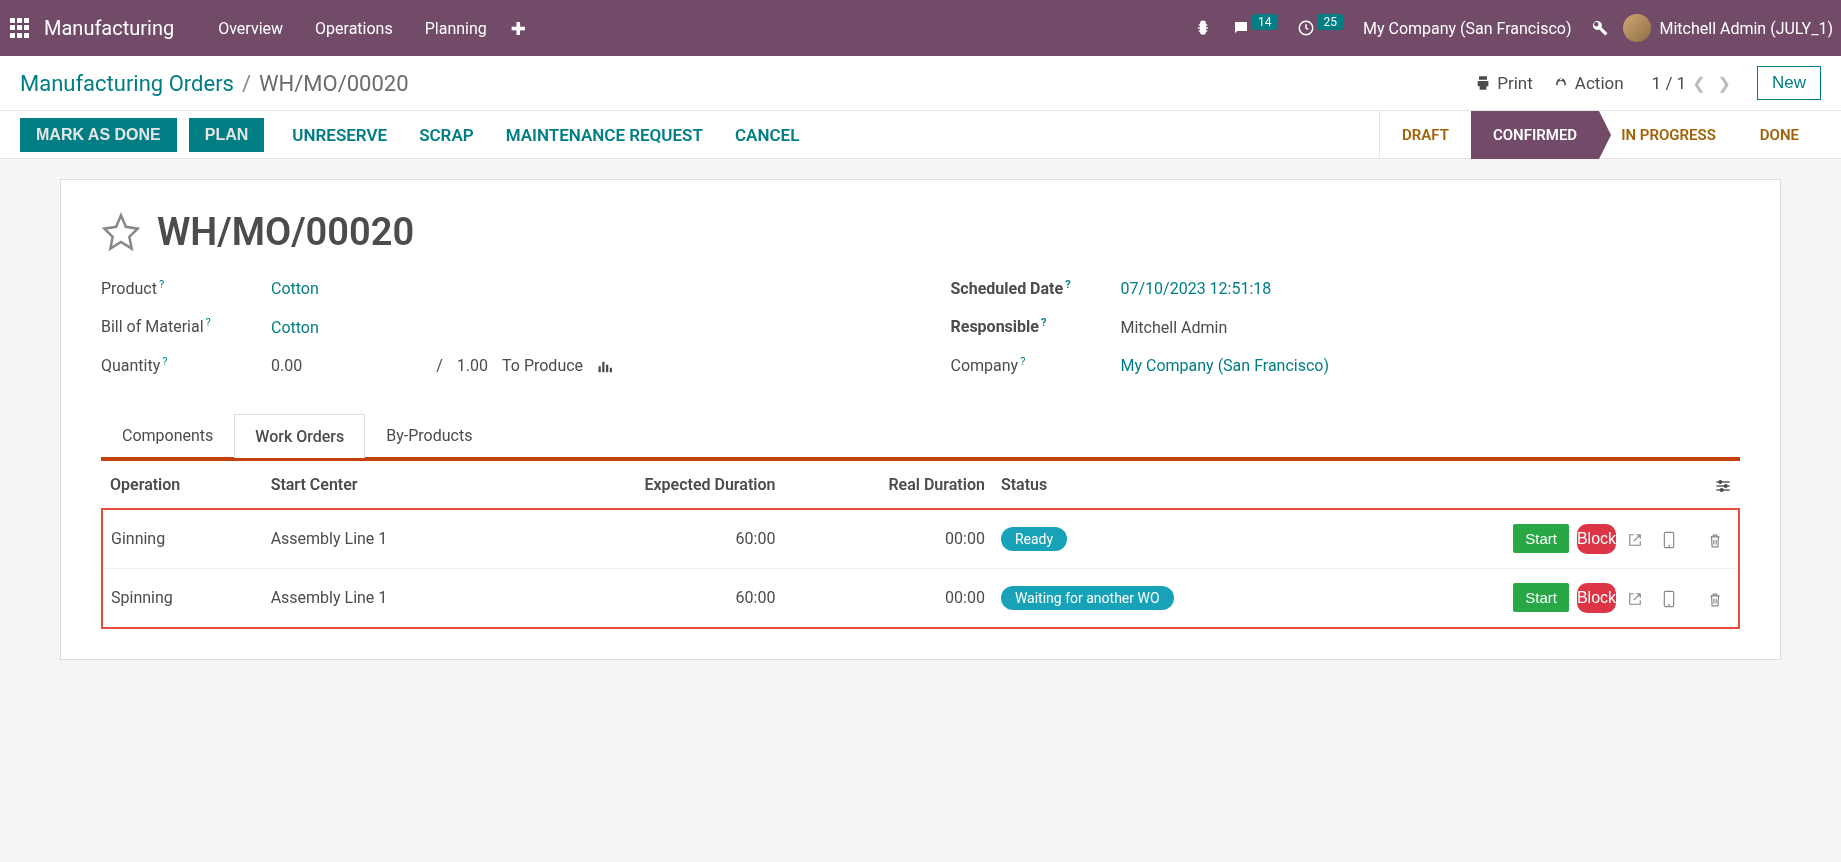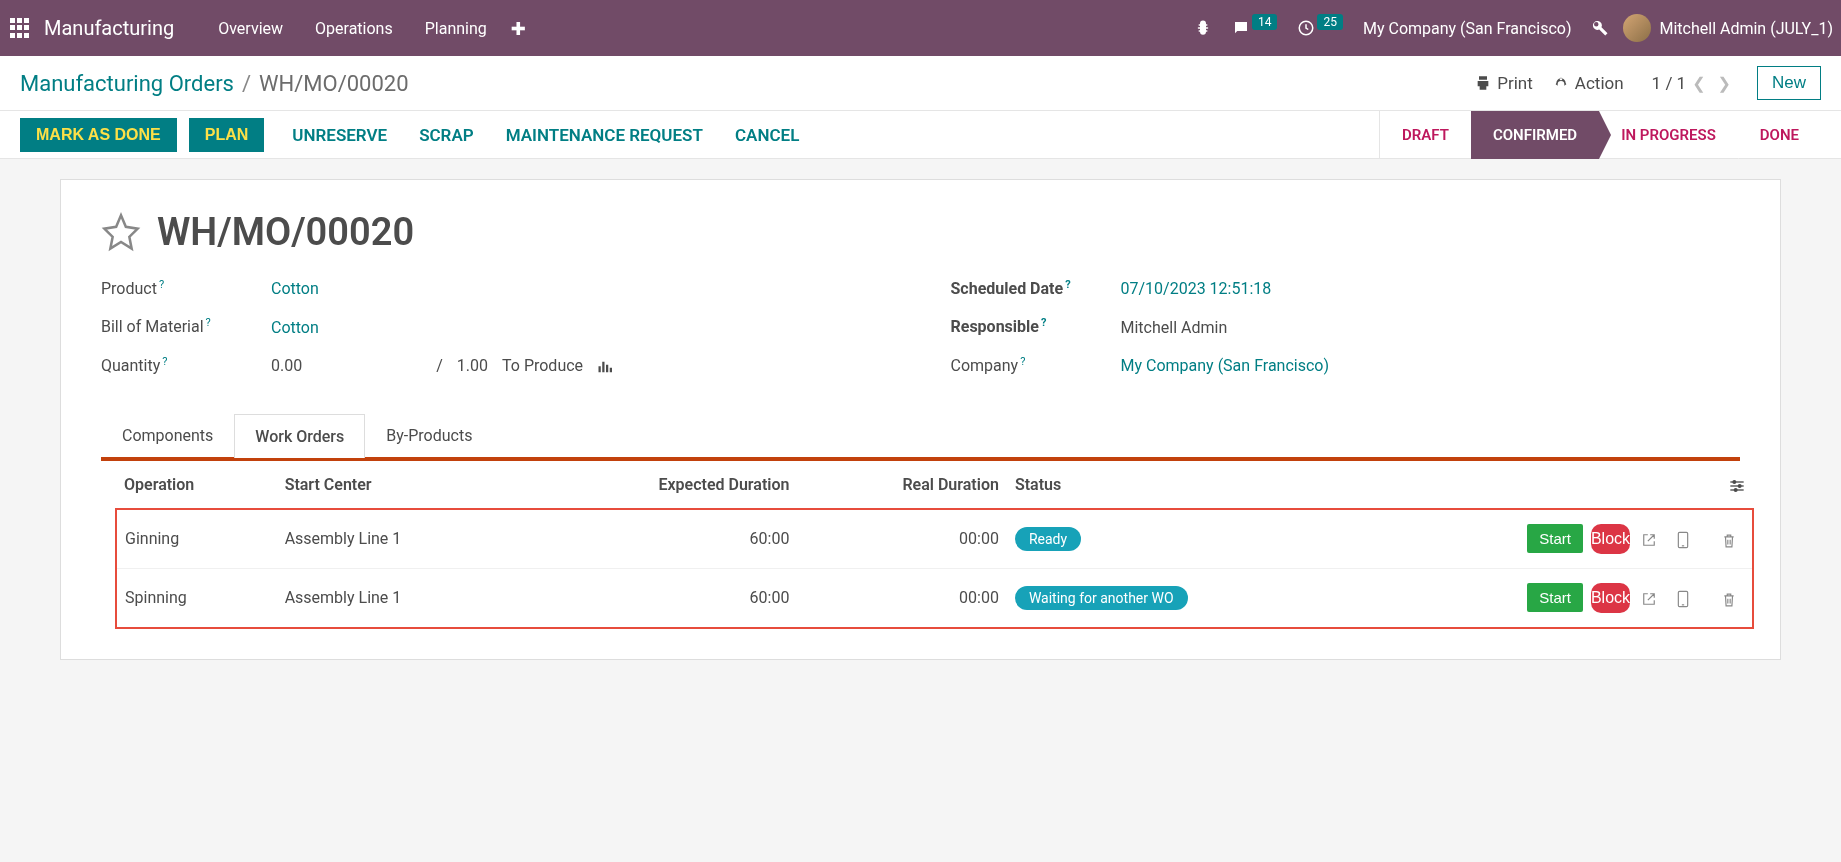--- a/index.html
+++ b/index.html
@@ -25,25 +25,25 @@
 .bc-link { color: #017e84; font-size: 22px; cursor: pointer; }
 .bc-sep { color: #888; font-size: 22px; margin: 0 8px; }
 .bc-current { color: #6c6c6c; font-size: 22px; }
 .action-btn { color: #4c4c4c; font-size: 17px; margin-left: 20px; cursor: pointer; display: flex; align-items: center; gap: 6px; }
 .pager { margin-left: 28px; font-size: 17px; color: #4c4c4c; }
 .pager-arrow { color: #bbb; margin: 0 6px; cursor: pointer; font-size: 16px; }
 .new-btn { border: 1.5px solid #017e84; color: #017e84; padding: 6px 14px; font-size: 17px; margin-left: 20px; cursor: pointer; background: #fff; }
 
 
 .cmd-bar { background: #fff; display: flex; align-items: center; padding: 0 20px; border-bottom: 1px solid #e5e5e5; height: 48px; }
-.cmd-primary { background: #017e84; color: #fde047; padding: 8px 16px; font-size: 16px; font-weight: 600; margin-right: 12px; cursor: pointer; border: none; }
+.cmd-primary { background: #017e84; color: #e5e5e5; padding: 8px 16px; font-size: 16px; font-weight: 600; margin-right: 12px; cursor: pointer; border: none; }
 .cmd-secondary { color: #017e84; font-size: 17px; font-weight: 600; padding: 0 16px; cursor: pointer; }
 
 .status-flow { display: flex; align-items: stretch; height: 48px; margin-left: auto; border-left: 1px solid #e5e5e5; }
-.status-step { display: flex; align-items: center; padding: 0 22px; font-size: 15px; font-weight: 600; color: #be185d; position: relative; }
+.status-step { display: flex; align-items: center; padding: 0 22px; font-size: 15px; font-weight: 600; color: #a16207; position: relative; }
 .status-step.active { background: #714B67; color: #fff; }
 .status-step .step-arrow { position: absolute; right: -12px; top: 0; bottom: 0; width: 0; border-top: 24px solid transparent; border-bottom: 24px solid transparent; border-left: 12px solid #fff; z-index: 1; }
 .status-step.active .step-arrow { border-left-color: #714B67; }
 
 
 .sheet-wrap { padding: 20px 60px; }
 .sheet { background: #fff; border: 1px solid #ddd; padding: 30px 40px; }
 .title-row { display: flex; align-items: center; gap: 16px; margin-bottom: 24px; }
 .star-icon { width: 40px; height: 40px; cursor: pointer; }
 .rec-title { font-size: 38px; font-weight: 600; color: #4c4c4c; }
@@ -59,21 +59,21 @@
 .qty-row .field-value { display: flex; align-items: center; gap: 14px; }
 .qty-sep { color: #4c4c4c; }
 .forecast-icon { color: #4c4c4c; cursor: pointer; }
 
 
 .tabs { display: flex; border-bottom: 4px solid #c2410c; margin-top: 20px; }
 .tab { padding: 12px 20px; font-size: 16px; color: #4c4c4c; cursor: pointer; border: 1px solid transparent; border-bottom: none; }
 .tab.active { border-color: #ddd; background: #fff; position: relative; top: 1px; color: #4c4c4c; font-weight: 500; }
 
 
-.wo-table { width: 100%; border-collapse: collapse; margin-left: 14px; }
+.wo-table { width: 100%; border-collapse: collapse; }
 .wo-table th { text-align: left; padding: 14px 8px; font-size: 16px; font-weight: 600; color: #4c4c4c; border-bottom: 1px solid #eee; }
 .wo-table th.right, .wo-table td.right { text-align: right; }
 .wo-table td { padding: 14px 8px; font-size: 16px; color: #4c4c4c; border-bottom: 1px solid #f0f0f0; vertical-align: middle; }
 .status-pill { display: inline-block; padding: 4px 14px; border-radius: 14px; font-size: 14px; color: #fff; }
 .pill-teal { background: #17a2b8; }
 .btn-start { background: #28a745; color: #fff; border: none; padding: 6px 12px; font-size: 15px; cursor: pointer; border-radius: 2px; }
 .btn-block { background: #dc3545; color: #fff; border: none; padding: 6px 0; font-size: 16px; cursor: pointer; margin-left: 4px; border-radius: 10px; }
 .row-icon { color: #888; cursor: pointer; margin: 0 8px; font-size: 15px; }
 .adjust-icon { float: right; cursor: pointer; }
 

